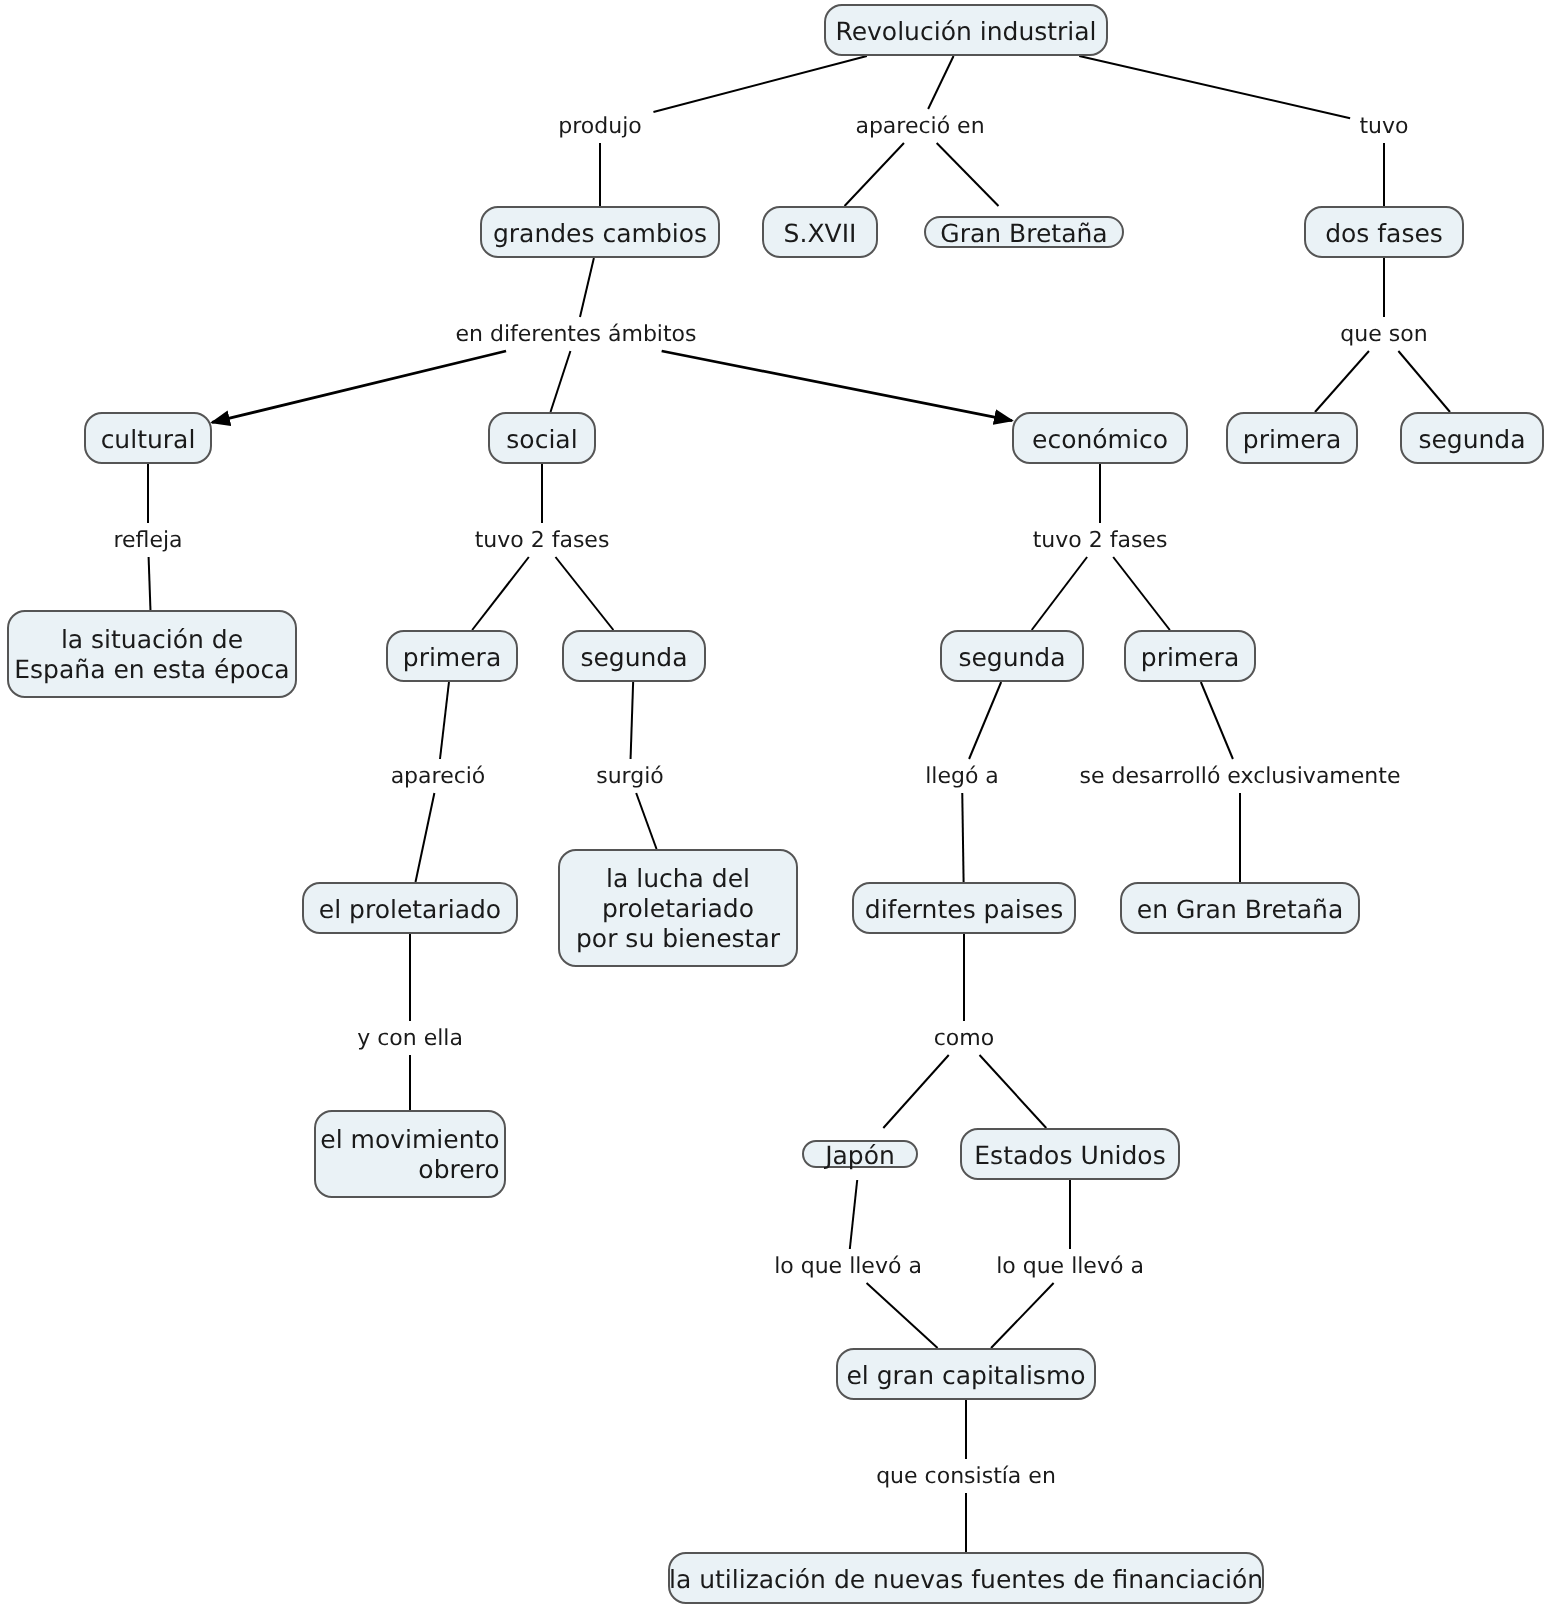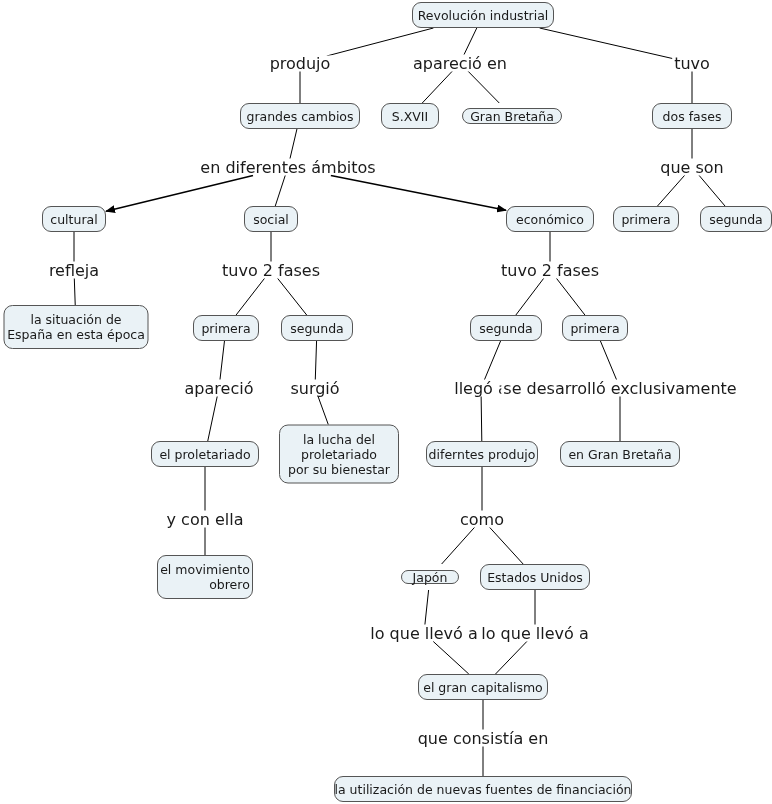--- a/index.html
+++ b/index.html
@@ -37,21 +37,21 @@
     display: flex;
     align-items: center;
     justify-content: center;
     white-space: pre;
     transform: translate(-50%, -50%);
     z-index: 3;
   }
   .linklabel {
     position: absolute;
     color: #1a1a1a;
-    font-size: 16px;
+    font-size: 11px;
     line-height: 15px;
     text-align: center;
     white-space: pre;
     background: #ffffff;
     transform: translate(-50%, -50%);
     padding: 0 2px;
     z-index: 2;
   }
 </style>
 </head>
@@ -122,21 +122,21 @@
       <div class="node" style="left: 76px; top: 327px; width: 145px; height: 44px; background: rgb(234, 242, 246); border-color: rgb(85, 85, 85); color: rgb(26, 26, 26);">la situación de
 España en esta época</div>
       <div class="node" style="left: 226px; top: 328px; width: 66px; height: 26px; background: rgb(234, 242, 246); border-color: rgb(85, 85, 85); color: rgb(26, 26, 26);">primera</div>
       <div class="node" style="left: 317px; top: 328px; width: 72px; height: 26px; background: rgb(234, 242, 246); border-color: rgb(85, 85, 85); color: rgb(26, 26, 26);">segunda</div>
       <div class="node" style="left: 506px; top: 328px; width: 72px; height: 26px; background: rgb(234, 242, 246); border-color: rgb(85, 85, 85); color: rgb(26, 26, 26);">segunda</div>
       <div class="node" style="left: 595px; top: 328px; width: 66px; height: 26px; background: rgb(234, 242, 246); border-color: rgb(85, 85, 85); color: rgb(26, 26, 26);">primera</div>
       <div class="node" style="left: 205px; top: 454px; width: 108px; height: 26px; background: rgb(234, 242, 246); border-color: rgb(85, 85, 85); color: rgb(26, 26, 26);">el proletariado</div>
       <div class="node" style="left: 339px; top: 454px; width: 120px; height: 59px; background: rgb(234, 242, 246); border-color: rgb(85, 85, 85); color: rgb(26, 26, 26);">la lucha del
 proletariado
 por su bienestar</div>
-      <div class="node" style="left: 482px; top: 454px; width: 112px; height: 26px; background: rgb(234, 242, 246); border-color: rgb(85, 85, 85); color: rgb(26, 26, 26);">diferntes produjo</div>
+      <div class="node" style="left: 482px; top: 454px; width: 112px; height: 26px; background: rgb(234, 242, 246); border-color: rgb(85, 85, 85); color: rgb(26, 26, 26);">diferntes paises</div>
       <div class="node" style="left: 620px; top: 454px; width: 120px; height: 26px; background: rgb(234, 242, 246); border-color: rgb(85, 85, 85); color: rgb(26, 26, 26);">en Gran Bretaña</div>
       <div class="node" style="left: 205px; top: 577px; width: 96px; height: 44px; background: rgb(234, 242, 246); border-color: rgb(85, 85, 85); color: rgb(26, 26, 26); text-align: right;">el movimiento
 obrero</div>
       <div class="node" style="left: 430px; top: 577px; width: 58px; height: 14px; background: rgb(234, 242, 246); border-color: rgb(85, 85, 85); color: rgb(26, 26, 26);">Japón</div>
       <div class="node" style="left: 535px; top: 577px; width: 110px; height: 26px; background: rgb(234, 242, 246); border-color: rgb(85, 85, 85); color: rgb(26, 26, 26);">Estados Unidos</div>
       <div class="node" style="left: 483px; top: 687px; width: 130px; height: 26px; background: rgb(234, 242, 246); border-color: rgb(85, 85, 85); color: rgb(26, 26, 26);">el gran capitalismo</div>
       <div class="node" style="left: 483px; top: 789px; width: 298px; height: 26px; background: rgb(234, 242, 246); border-color: rgb(85, 85, 85); color: rgb(26, 26, 26);">la utilización de nuevas fuentes de financiación</div>
       <div class="linklabel" style="left: 300px; top: 63px; color: rgb(26, 26, 26);">produjo</div>
       <div class="linklabel" style="left: 460px; top: 63px; color: rgb(26, 26, 26);">apareció en</div>
       <div class="linklabel" style="left: 692px; top: 63px; color: rgb(26, 26, 26);">tuvo</div>

